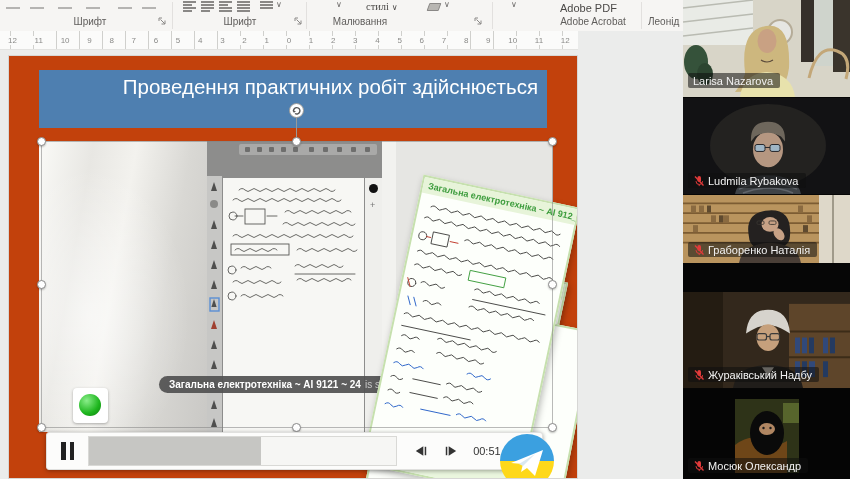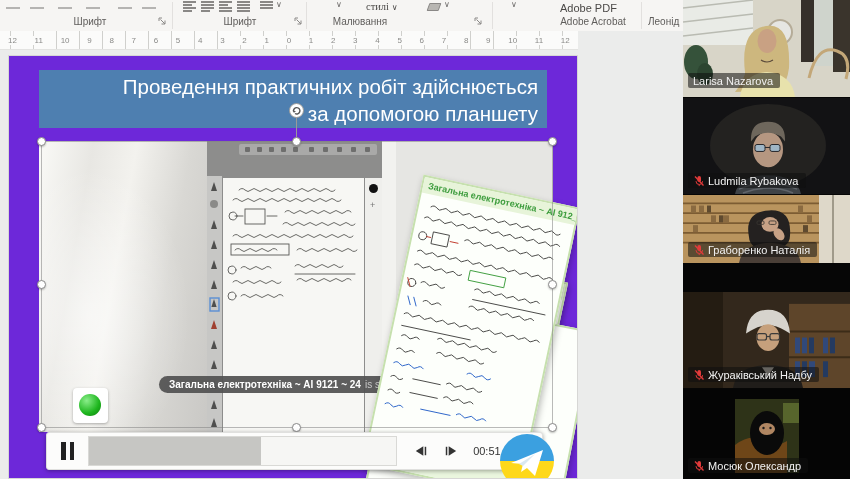--- a/index.html
+++ b/index.html
@@ -23,21 +23,21 @@
   .eraser { position:absolute; top:3px; width:12px; height:8px; background:#b8b6b2; border:1px solid #8a8886; transform:skewX(-20deg); border-radius:1px; }
 
   
   .ruler { position:absolute; left:0; top:31px; width:578px; height:19px; background:#fbfbfa; border-bottom:1px solid #e3e3e1;
     background-image:repeating-linear-gradient(90deg, transparent 0 10px, #d0d0cd 10px 11px, transparent 11px 23px); }
   .ruler-ticks { position:absolute; inset:0; display:flex; justify-content:space-between; align-items:center; padding:0 6px; }
   .ruler-ticks span { font-size:8px; color:#8a8a88; background:#fbfbfa; padding:0 2px; }
 
   
   .workspace { position:absolute; left:0; top:50px; width:683px; height:429px; background:#ebeceb; }
-  .slide { position:absolute; left:8px; top:5px; width:570px; height:424px; background:#6d28d9; border:1px solid #d7d7d5; overflow:hidden; }
+  .slide { position:absolute; left:8px; top:5px; width:570px; height:424px; background:#c2410c; border:1px solid #d7d7d5; overflow:hidden; }
 
   .title-box { position:absolute; left:30px; top:14px; width:508px; height:58px; background:#4e7fb0; color:#fff;
     text-align:right; padding:3px 9px 0 0; font-size:20.5px; line-height:27px; z-index:2; }
 
   .rot-stem { position:absolute; left:287px; top:62px; width:1px; height:20px; background:#9a9a98; z-index:6; }
   .rot-icon { position:absolute; left:280px; top:47px; z-index:7; }
 
   
   .blur-left { position:absolute; left:30px; top:85px; width:168px; height:291px;
     background:linear-gradient(100deg,#fafaf7 0%,#e8e7e3 25%,#f3f2ee 45%,#d9d8d4 70%,#c9c8c5 100%); }
@@ -217,21 +217,20 @@
         <span>11</span>
         <span>12</span>
       </div>
   </div>
 
   <div class="workspace">
     <div class="slide">
 
       <div class="title-box">
         <div>Проведення практичних робіт здійснюється</div>
-        <div>за допомогою планшету</div>
       </div>
 
       <div class="rot-stem"></div>
       <div class="rot-icon">
         <svg width="15" height="15">
             <circle cx="7.5" cy="7.5" r="7" fill="#fff" stroke="#9a9a98"></circle>
           <path d="M4.6 8.5a3.2 3.2 0 1 1 1.4 2" stroke="#555" stroke-width="1.4" fill="none"></path>
           <path d="M3.6 7.2l1.2 2.6 2.2-1.4z" fill="#555"></path>
           </svg>
       </div>

